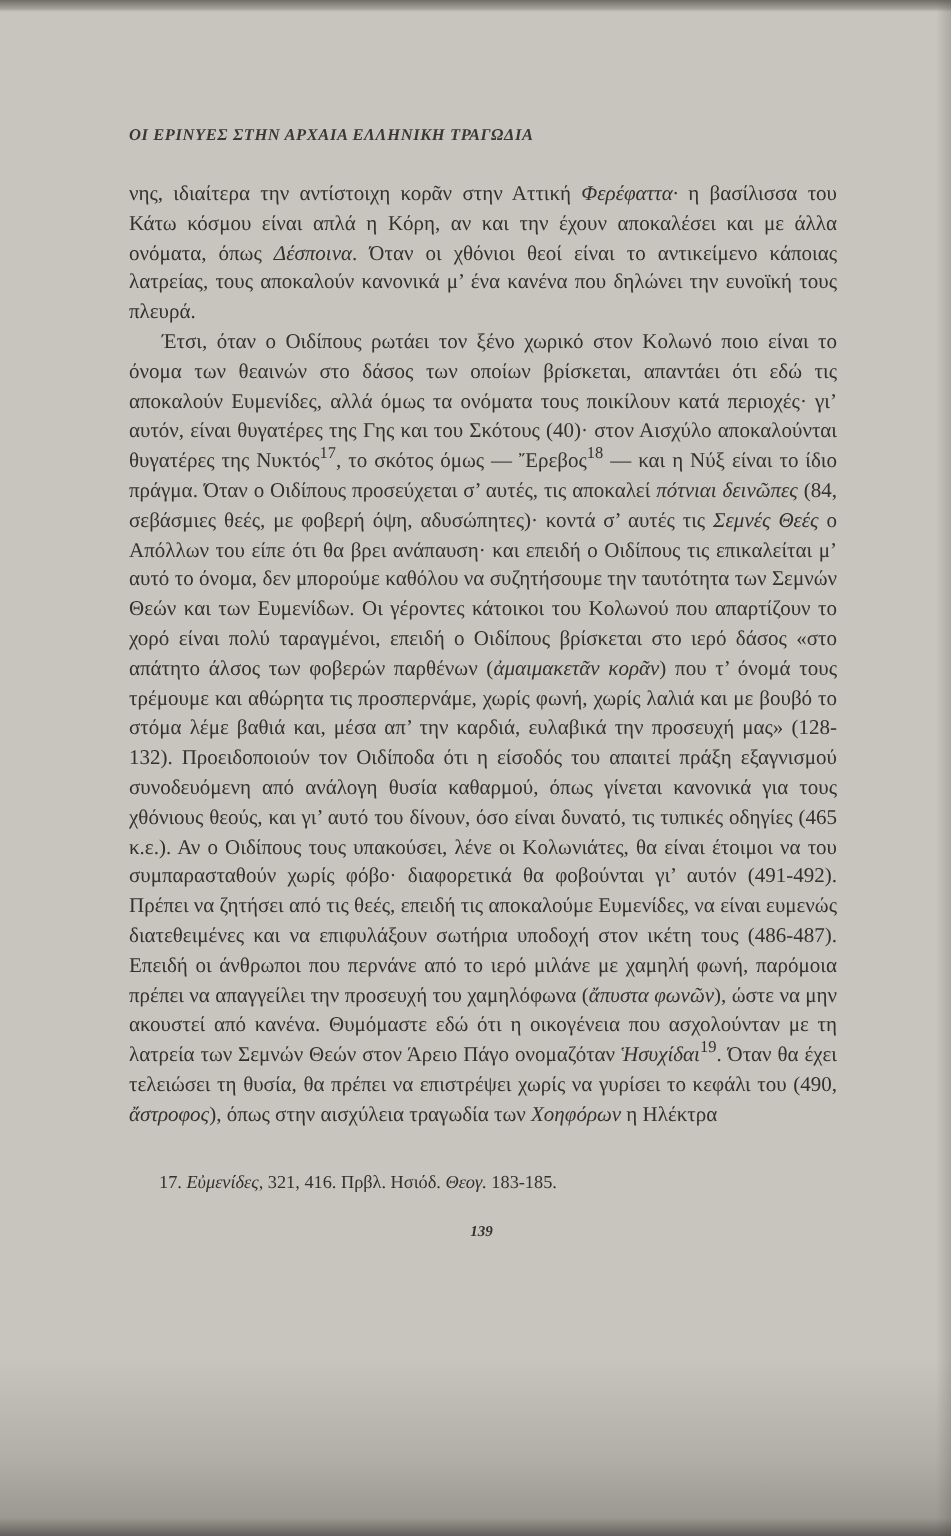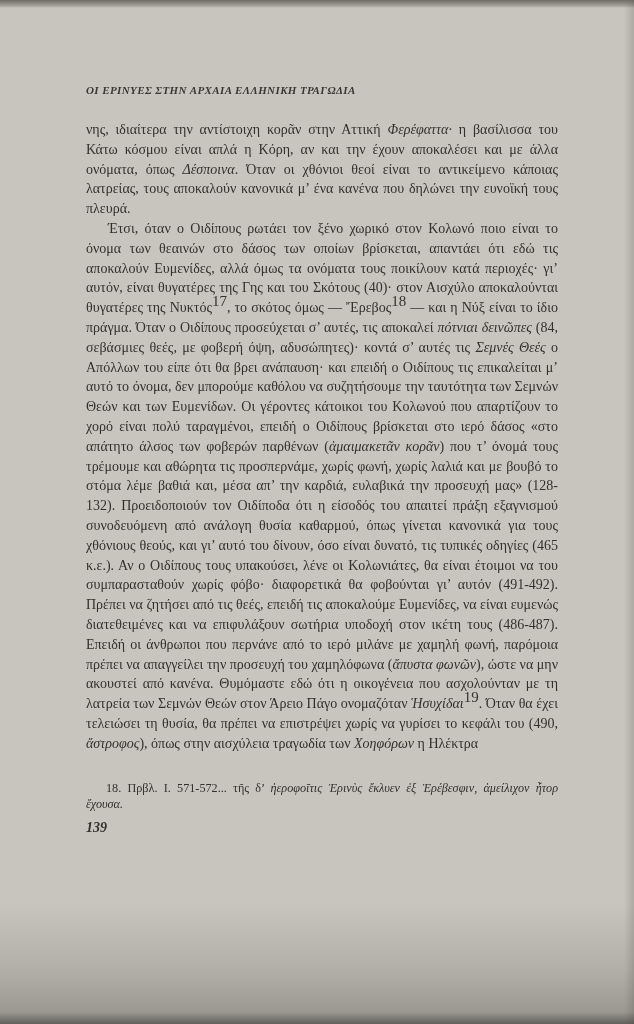--- a/index.html
+++ b/index.html
@@ -41,54 +41,54 @@
     margin: 0 0 24px 0;
     color: #3a3833;
   }
   .para {
     margin: 0;
     font-size: 14px;
     line-height: 19.8px;
     text-align: justify;
   }
   .para.indent { text-indent: 22px; }
-  sup { font-size: 15px; line-height: 0; }
+  sup { font-size: 11px; line-height: 0; }
   .footnotes { margin-top: 26px; }
   .footnote {
     margin: 0;
     font-size: 12.2px;
     line-height: 16.8px;
     text-align: justify;
     text-indent: 20px;
   }
   .page-number {
-    margin-top: 7px;
-    text-align: left;
+    margin-top: 20px;
+    text-align: center;
     font-style: italic;
     font-weight: 600;
-    font-size: 14px;
+    font-size: 10px;
     padding-right: 2px;
   }
 </style>
 </head>
 <body>
 
 <div class="page">
   <div class="scan-top"></div>
 
   <div class="text-block">
     <div class="running-header">ΟΙ ΕΡΙΝΥΕΣ ΣΤΗΝ ΑΡΧΑΙΑ ΕΛΛΗΝΙΚΗ ΤΡΑΓΩΔΙΑ</div>
 
     <div>
         <p class="para"><span>νης, ιδιαίτερα την αντίστοιχη κορᾶν στην Αττική </span><i>Φερέφαττα·</i><span> η βασίλισσα του Κάτω κόσμου είναι απλά η Κόρη, αν και την έχουν αποκαλέσει και με άλλα ονόματα, όπως </span><i>Δέσποινα</i><span>. Όταν οι χθόνιοι θεοί είναι το αντικείμενο κάποιας λατρείας, τους αποκαλούν κανονικά μ’ ένα κανένα που δηλώνει την ευνοϊκή τους πλευρά.</span></p>
         <p class="para indent"><span>Έτσι, όταν ο Οιδίπους ρωτάει τον ξένο χωρικό στον Κολωνό ποιο είναι το όνομα των θεαινών στο δάσος των οποίων βρίσκεται, απαντάει ότι εδώ τις αποκαλούν Ευμενίδες, αλλά όμως τα ονόματα τους ποικίλουν κατά περιοχές· γι’ αυτόν, είναι θυγατέρες της Γης και του Σκότους (40)· στον Αισχύλο αποκαλούνται θυγατέρες της Νυκτός</span><sup>17</sup><span>, το σκότος όμως — Ἔρεβος</span><sup>18</sup><span> — και η Νύξ είναι το ίδιο πράγμα. Όταν ο Οιδίπους προσεύχεται σ’ αυτές, τις αποκαλεί </span><i>πότνιαι δεινῶπες</i><span> (84, σεβάσμιες θεές, με φοβερή όψη, αδυσώπητες)· κοντά σ’ αυτές τις </span><i>Σεμνές Θεές</i><span> ο Απόλλων του είπε ότι θα βρει ανάπαυση· και επειδή ο Οιδίπους τις επικαλείται μ’ αυτό το όνομα, δεν μπορούμε καθόλου να συζητήσουμε την ταυτότητα των Σεμνών Θεών και των Ευμενίδων. Οι γέροντες κάτοικοι του Κολωνού που απαρτίζουν το χορό είναι πολύ ταραγμένοι, επειδή ο Οιδίπους βρίσκεται στο ιερό δάσος «στο απάτητο άλσος των φοβερών παρθένων (</span><i>ἀμαιμακετᾶν κορᾶν</i><span>) που τ’ όνομά τους τρέμουμε και αθώρητα τις προσπερνάμε, χωρίς φωνή, χωρίς λαλιά και με βουβό το στόμα λέμε βαθιά και, μέσα απ’ την καρδιά, ευλαβικά την προσευχή μας» (128-132). Προειδοποιούν τον Οιδίποδα ότι η είσοδός του απαιτεί πράξη εξαγνισμού συνοδευόμενη από ανάλογη θυσία καθαρμού, όπως γίνεται κανονικά για τους χθόνιους θεούς, και γι’ αυτό του δίνουν, όσο είναι δυνατό, τις τυπικές οδηγίες (465 κ.ε.). Αν ο Οιδίπους τους υπακούσει, λένε οι Κολωνιάτες, θα είναι έτοιμοι να του συμπαρασταθούν χωρίς φόβο· διαφορετικά θα φοβούνται γι’ αυτόν (491-492). Πρέπει να ζητήσει από τις θεές, επειδή τις αποκαλούμε Ευμενίδες, να είναι ευμενώς διατεθειμένες και να επιφυλάξουν σωτήρια υποδοχή στον ικέτη τους (486-487). Επειδή οι άνθρωποι που περνάνε από το ιερό μιλάνε με χαμηλή φωνή, παρόμοια πρέπει να απαγγείλει την προσευχή του χαμηλόφωνα (</span><i>ἄπυστα φωνῶν</i><span>), ώστε να μην ακουστεί από κανένα. Θυμόμαστε εδώ ότι η οικογένεια που ασχολούνταν με τη λατρεία των Σεμνών Θεών στον Άρειο Πάγο ονομαζόταν </span><i>Ἡσυχίδαι</i><sup>19</sup><span>. Όταν θα έχει τελειώσει τη θυσία, θα πρέπει να επιστρέψει χωρίς να γυρίσει το κεφάλι του (490, </span><i>ἄστροφος</i><span>), όπως στην αισχύλεια τραγωδία των </span><i>Χοηφόρων</i><span> η Ηλέκτρα</span></p>
       </div>
 
     <div class="footnotes">
-        <p class="footnote"><span>18. Πρβλ. Ι. 571-572... τῆς δ’ </span><i>ἠεροφοῖτις Ἐρινὺς ἔκλυεν ἐξ Ἐρέβεσφιν, ἀμείλιχον ἦτορ ἔχουσα.</i></p>
+        <p class="footnote"><span>17. </span><i>Εὐμενίδες</i><span>, 321, 416. Πρβλ. Ησιόδ. </span><i>Θεογ.</i><span> 183-185.</span></p>
       </div>
 
     <div class="page-number">139</div>
   </div>
 
   <div class="scan-right"></div>
   <div class="scan-bottom"></div>
   <div class="scan-bottom-edge"></div>
 </div>
 

